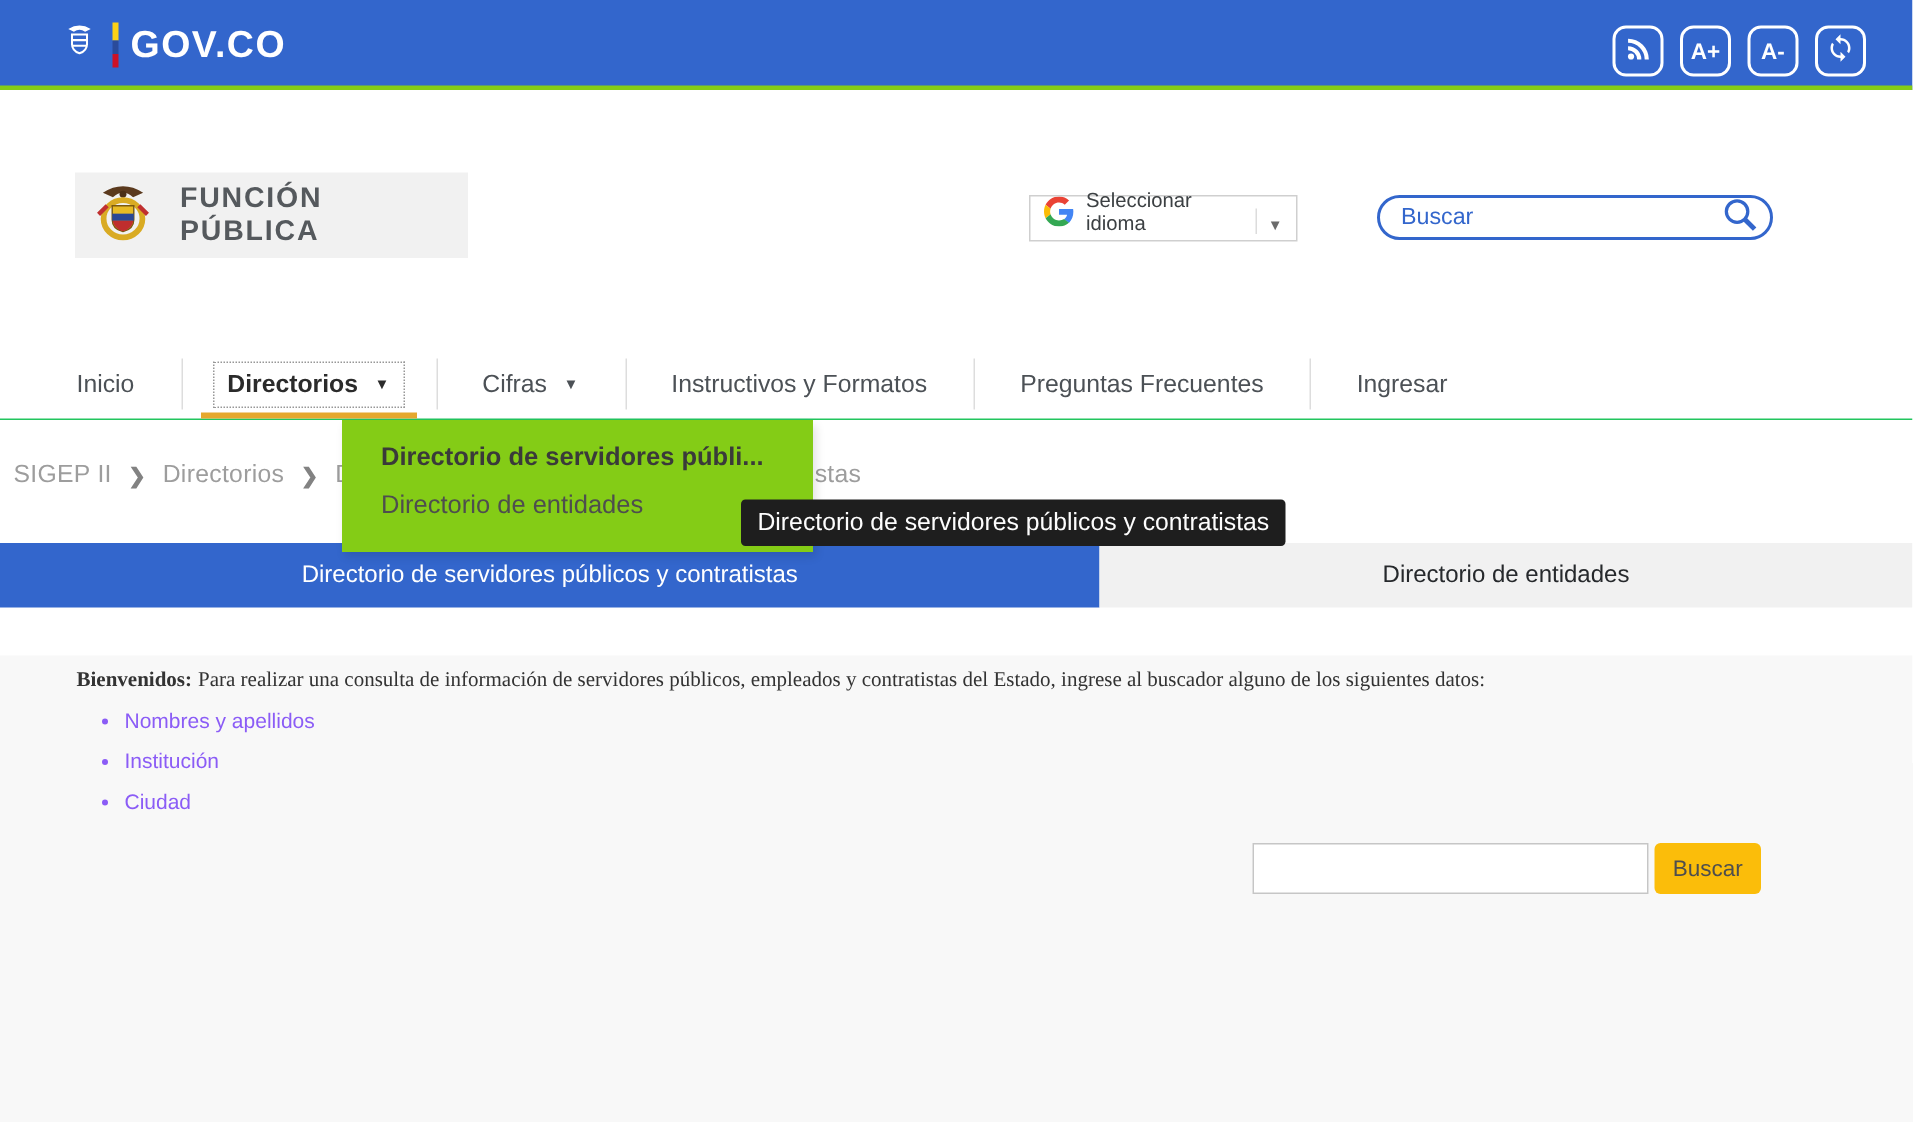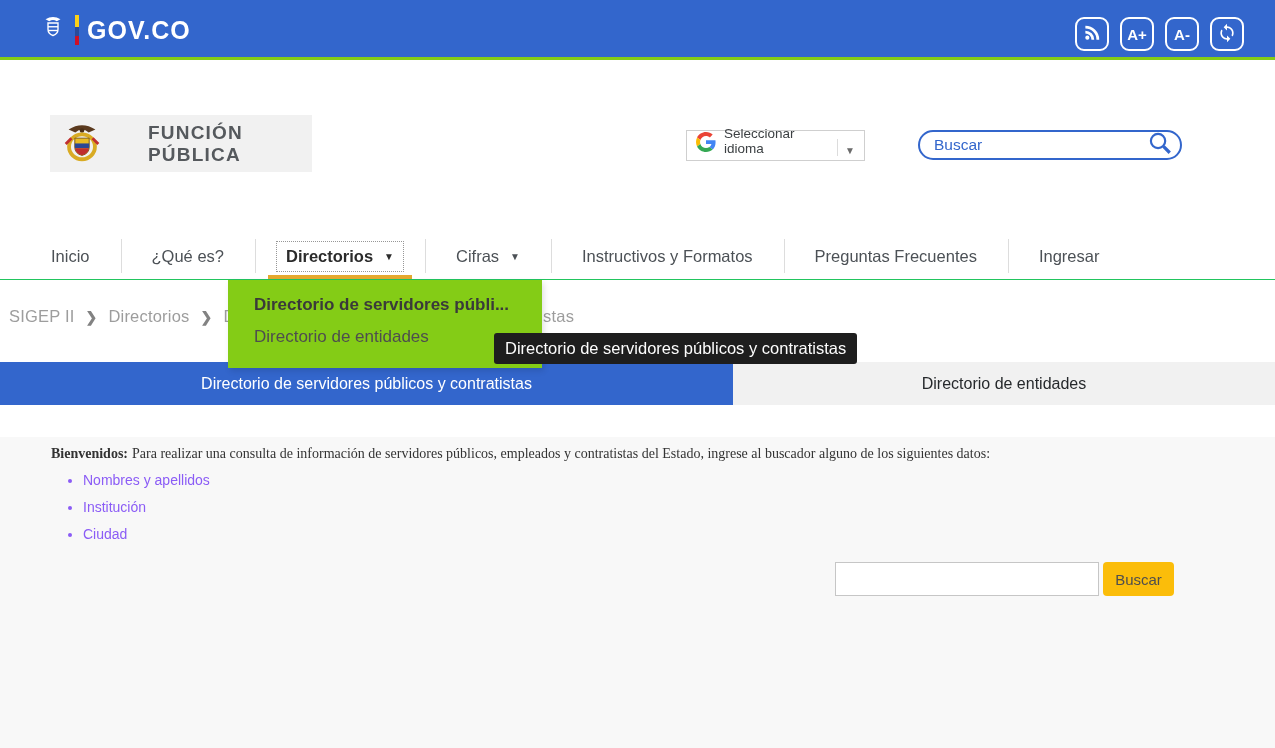--- a/index.html
+++ b/index.html
@@ -30,21 +30,21 @@
   .tb-btn {
     width:34px; height:34px; border:2px solid #fff; border-radius:9px;
     background:transparent; color:#fff; font-family:inherit;
     font-size:15px; font-weight:bold;
     display:flex; align-items:center; justify-content:center; cursor:pointer;
   }
 
   
   .fp-logo {
     position:absolute; left:50px; top:115px; width:262px; height:57px;
-    background:#f1f1f1; display:flex; align-items:center; padding-left:9px; cursor:pointer;gap:28px;
+    background:#f1f1f1; display:flex; align-items:center; padding-left:9px; cursor:pointer;
   }
   .fp-logo-text { font-size:19px; font-weight:bold; color:#55595d; letter-spacing:1.2px; margin-left:15px; }
 
   .lang-box {
     position:absolute; left:686px; top:130px; width:179px; height:31px;
     border:1px solid #cfcfcf; background:#fff;
     display:flex; align-items:flex-end; padding:4px 9px; cursor:pointer;
   }
   .lang-label { font-size:13.5px; color:#3c4043; margin-left:8px; flex:1; }
   .lang-divider { width:1px; height:17px; background:#dcdcdc; margin:0 7px; }
@@ -212,25 +212,20 @@
     </svg>
   </span>
 </div>
 
 <div class="nav">
   <div class="nav-item">
     <span class="ring">
         <span>Inicio</span>
       </span>
   </div>
-  <div class="nav-item">
-    <span class="ring">
-        <span>¿Qué es?</span>
-      </span>
-  </div>
   <div class="nav-item active">
     <span class="ring">
       <span>Directorios</span>
       <span class="nav-caret">▼</span>
     </span>
   </div>
   <div class="nav-item">
     <span class="ring">
       <span>Cifras</span>
       <span class="nav-caret">▼</span>

